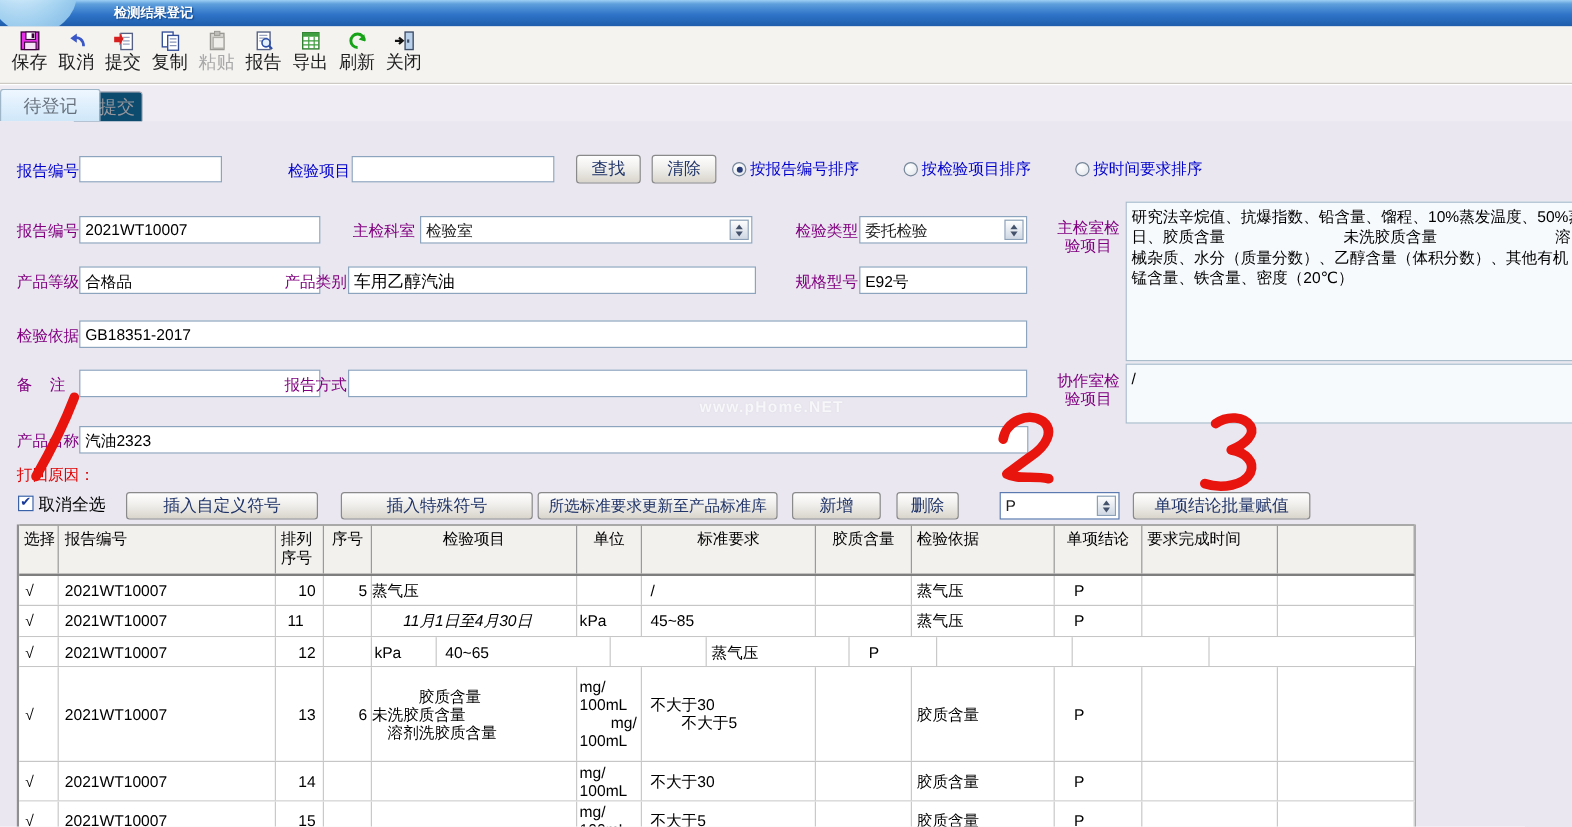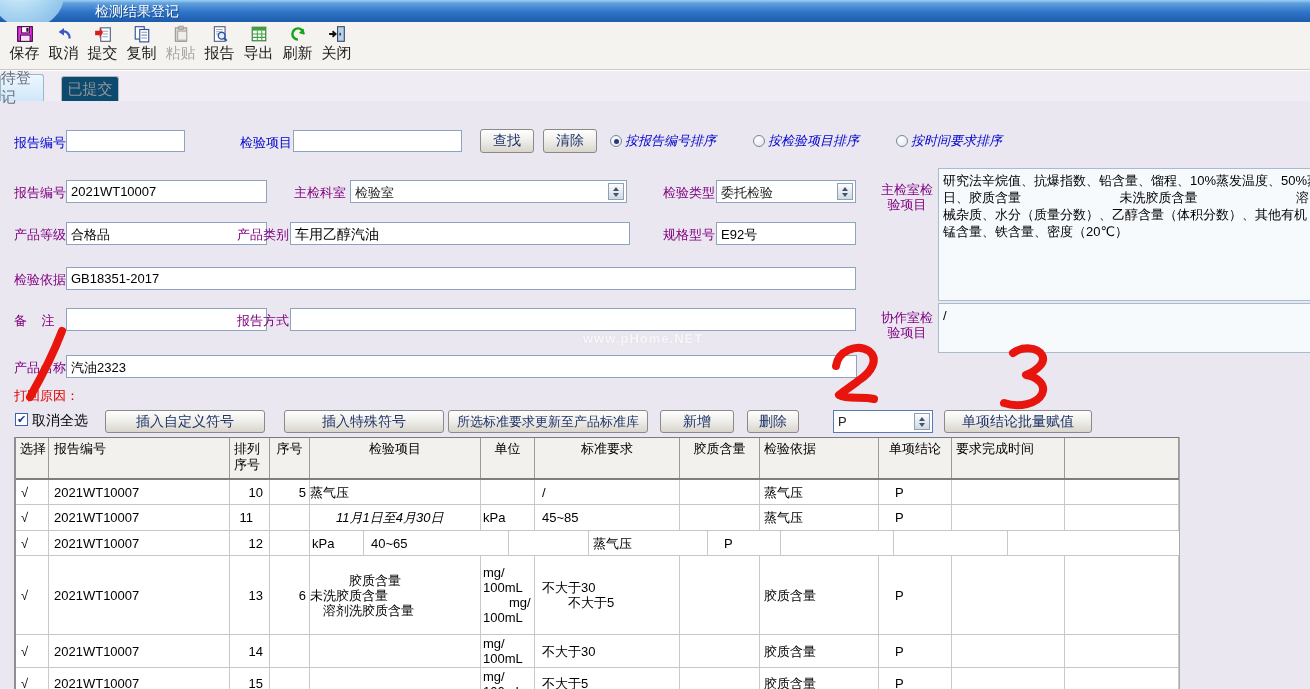--- a/index.html
+++ b/index.html
@@ -4,37 +4,37 @@
 <style>
   html,body{margin:0;padding:0;}
   body{font-family:"Liberation Sans","DejaVu Sans",sans-serif;}
   #app{position:relative;width:1310px;height:689px;overflow:hidden;background:#eae7f1;}
 
   
   .titlebar{position:absolute;left:0;top:0;width:1310px;height:22px;overflow:hidden;
     background:linear-gradient(180deg,#9fd0f4 0%,#5e9fdc 15%,#2f74c8 55%,#1d5cab 100%);}
   .logo-circle{position:absolute;left:-8px;top:-38px;width:72px;height:66px;border-radius:50%;
     background:radial-gradient(circle at 35% 30%,#e8f6ff 0%,#a9d6f2 55%,#7db8e6 100%);opacity:.95;}
-  .title-text{position:absolute;left:95px;top:3px;color:#fff;font-size:14px;font-weight:normal;
+  .title-text{position:absolute;left:95px;top:3px;color:#fff;font-size:11px;font-weight:bold;
     text-shadow:1px 1px 1px #17498a;}
 
   
   .toolbar{position:absolute;left:0;top:22px;width:1310px;height:48px;background:#f4f3f0;
     border-bottom:1px solid #cdc9c3;display:flex;align-items:flex-start;padding-left:5px;box-sizing:border-box;}
   .tbtn{width:39px;height:46px;display:flex;flex-direction:column;align-items:center;justify-content:flex-start;
     padding-top:3px;box-sizing:border-box;cursor:default;}
   .ticon{width:18px;height:18px;display:block;}
   .tlabel{font-size:15px;color:#1c1c1c;line-height:20px;white-space:nowrap;}
   .tlabel.disabled{color:#a8a8a8;}
 
   
   .tabbar{position:absolute;left:0;top:70px;width:1310px;height:30px;background:#efedf3;border-top:1px solid #ffffff;}
   .tab{position:absolute;top:3px;height:27px;display:flex;align-items:center;justify-content:center;
     font-size:15px;border:1px solid #9fb6c9;border-bottom:none;border-radius:3px 3px 0 0;box-sizing:border-box;}
-  .tab.active{left:0px;width:44px;background:linear-gradient(180deg,#eef7ff,#cfe7f9);color:#68727e;z-index:2;}
+  .tab.active{left:0px;width:84px;background:linear-gradient(180deg,#eef7ff,#cfe7f9);color:#68727e;z-index:2;}
   .tab.inactive{left:61px;width:58px;top:5px;height:25px;background:#0c4a6e;border-color:#b7b2bc;color:#95959b;}
 
   
   .blabel{position:absolute;font-size:13px;color:#0000cc;white-space:pre;}
   .flabel{position:absolute;font-size:13px;color:#80007f;white-space:pre;line-height:15px;}
   .rlabel{position:absolute;font-size:13px;color:#e00000;white-space:pre;}
   .tinput{position:absolute;background:#fff;border:1px solid #8ca4be;box-sizing:border-box;
     font-size:13px;color:#000;padding:3px 0 0 4px;white-space:pre;overflow:hidden;}
   .tarea{position:absolute;background:#f7fafd;border:1px solid #a8bccc;box-sizing:border-box;
     font-size:13px;color:#000;overflow:hidden;line-height:17px;padding:3px 4px;}
@@ -46,21 +46,21 @@
   .spin i{display:block;width:0;height:0;border:3px solid transparent;}
   .spin i.up{border-bottom:4px solid #44536b;margin-bottom:2px;}
   .spin i.dn{border-top:4px solid #44536b;}
   .btn{position:absolute;background:linear-gradient(180deg,#fefefe 0%,#f0efec 45%,#d9d5cc 100%);
     border:1px solid #8a8a8a;border-radius:3px;box-sizing:border-box;display:flex;align-items:center;
     justify-content:center;font-size:14px;color:#1f3368;cursor:default;white-space:nowrap;}
   .radio{position:absolute;display:flex;align-items:center;}
   .radio .ring{width:12px;height:12px;border-radius:50%;border:1px solid #77889a;box-sizing:border-box;
     background:radial-gradient(circle at 35% 30%,#ffffff,#dfe4ea);display:flex;align-items:center;justify-content:center;}
   .radio .dot{width:5px;height:5px;border-radius:50%;background:#273a78;}
-  .radio span.lbl{font-size:13px;color:#0000cc;margin-left:3px;font-style:italic;}
+  .radio span.lbl{font-size:13px;color:#0000cc;margin-left:3px;}
   .checkbox{position:absolute;width:13px;height:13px;background:#fff;border:1px solid #3a62a8;box-sizing:border-box;
     display:flex;align-items:center;justify-content:center;font-size:11px;font-weight:bold;color:#1a3a9a;line-height:11px;}
 
   
   #grid{position:absolute;left:14px;top:437px;width:1163px;background:#fff;
     border-left:2px solid #8f8f8f;border-right:1px solid #aaa;box-sizing:content-box;}
   .hrow{display:flex;height:40px;background:#f2f1ee;border-top:1px solid #7a7a7a;border-bottom:2px solid #7e7e7e;}
   .hcell{box-sizing:border-box;border-right:1px solid #9a9a9a;font-size:13px;color:#000;line-height:16px;
     display:flex;align-items:flex-start;padding-top:3px;white-space:pre;overflow:hidden;}
   .trow{display:flex;border-bottom:1px solid #c6c6c6;background:#fff;}

